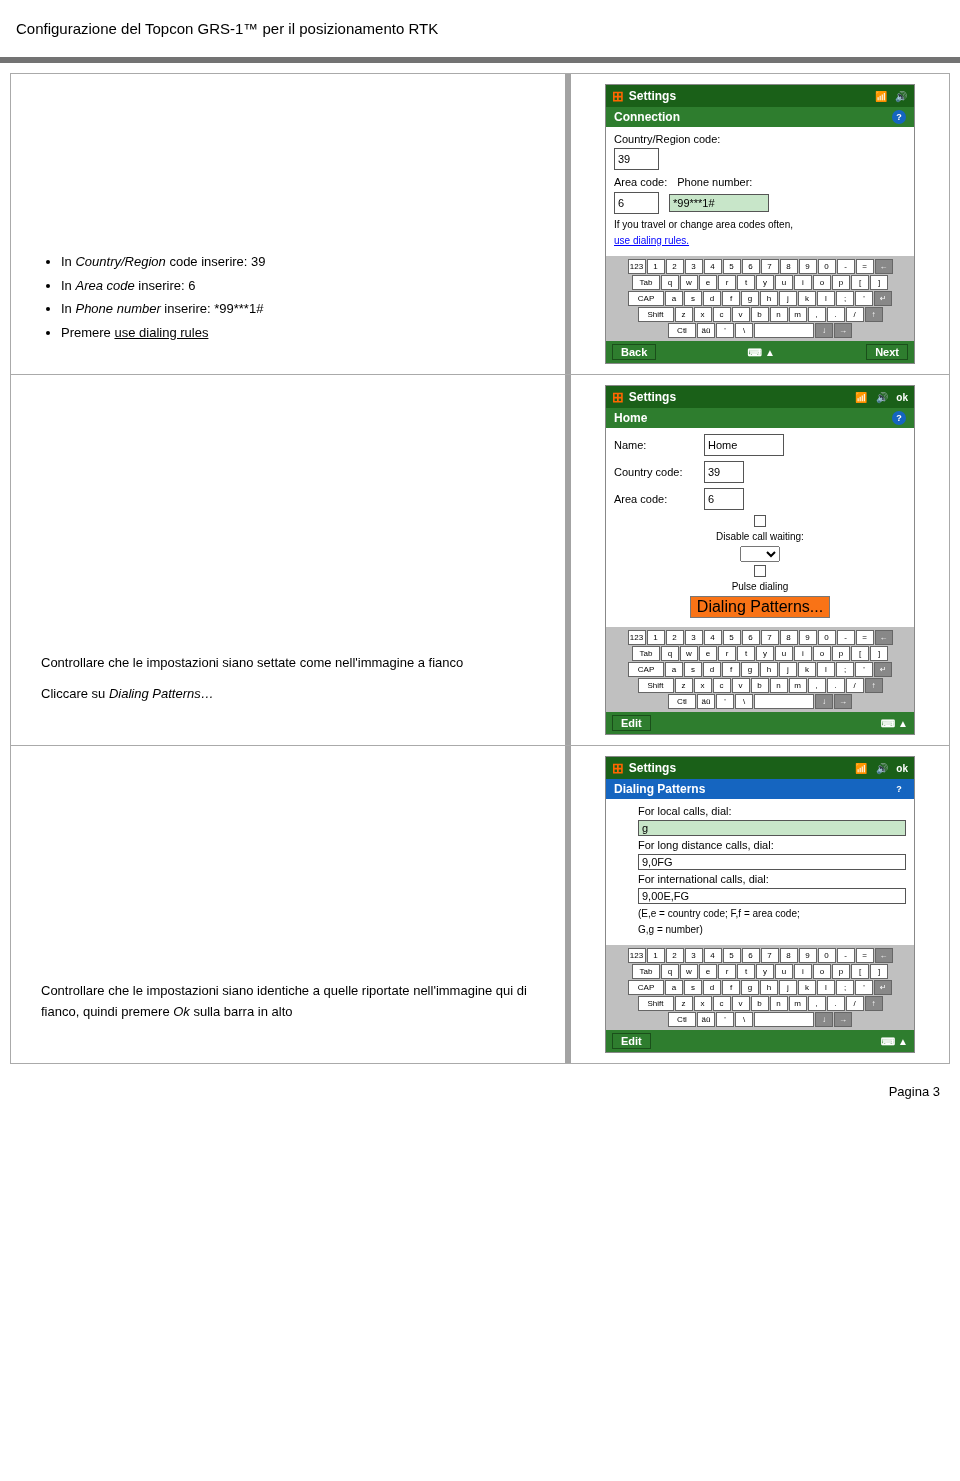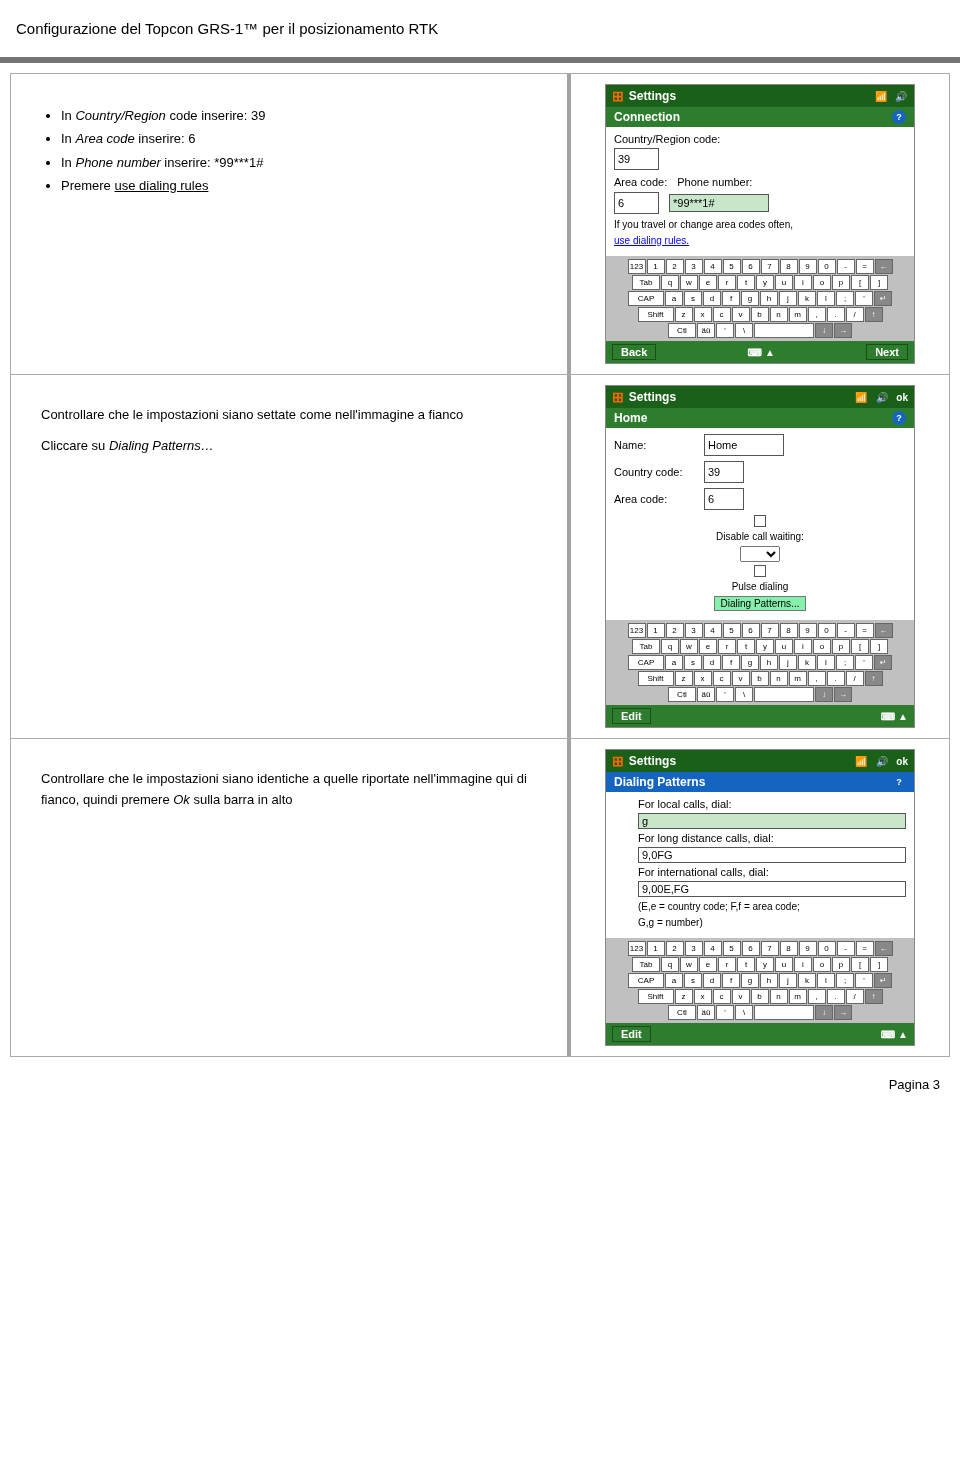--- a/index.html
+++ b/index.html
@@ -30,24 +30,24 @@
       border-bottom: 1px solid #aaa;
     }
     .row:last-child {
       border-bottom: none;
     }
 
     .left-col {
       width: 560px;
       min-width: 560px;
       padding: 30px 30px;
-      border-right: 4px solid #a3a3a3;
+      border-right: 6px solid #a3a3a3;
       display: flex;
       flex-direction: column;
-      justify-content: flex-start;
+      justify-content: flex-end;
     }
 
     .right-col {
       flex: 1;
       padding: 10px;
       display: flex;
       align-items: center;
       justify-content: center;
     }
 
@@ -229,24 +229,24 @@
     }
 
     .wm-checkbox {
       width: 12px;
       height: 12px;
       border: 1px solid #555;
       background: #fff;
     }
 
     .wm-button {
-      background: #86efac;
+      background: #f97316;
       border: 1px solid #777;
       padding: 1px 6px;
-      font-size: 10px;
+      font-size: 16px;
       cursor: pointer;
     }
 
     .wm-button-green {
       background: #2e7d2e;
       color: #fff;
       border: 1px solid #1a4f1a;
       padding: 1px 8px;
       font-size: 11px;
       cursor: pointer;

